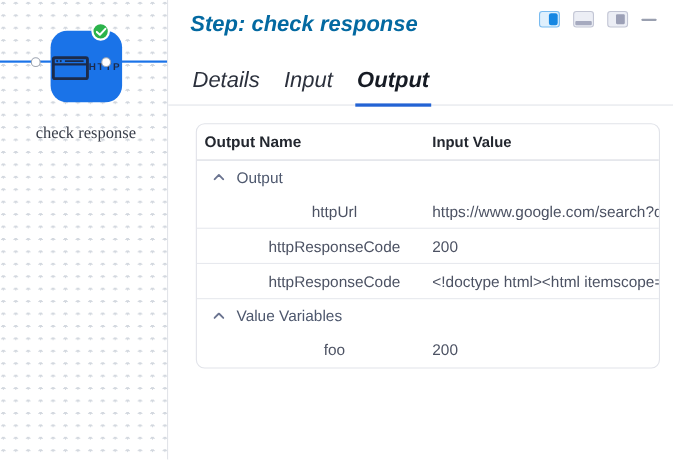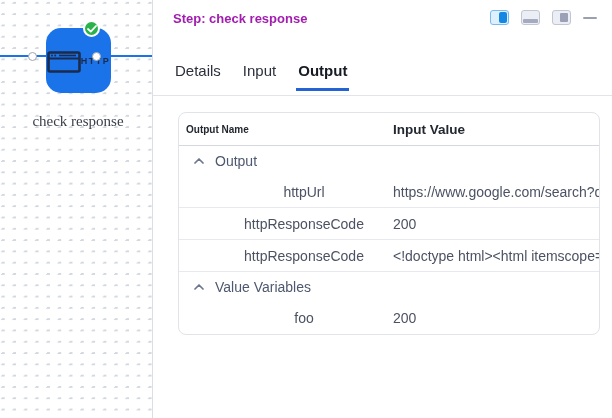--- a/index.html
+++ b/index.html
@@ -21,40 +21,40 @@
   .port { position:absolute; width:9px; height:9px; border-radius:50%; background:#fff; border:1px solid #9FA6B2; }
   .port-left { left:28px; top:52px; }
   .port-right { left:92px; top:52px; }
   .node-label { position:absolute; left:0; top:113px; width:156px; text-align:center;
     font-size:15px; color:#3A3F4B; white-space:nowrap;font-family:Liberation Serif, serif; }
 
   .vdivider { position:absolute; left:152px; top:0; width:1px; height:418px; background:#DBDEE4; }
 
   
   .panel { position:absolute; left:153px; top:0; width:459px; height:418px; background:#fff; }
-  .panel-title { position:absolute; left:20px; top:11px; font-size:13px; font-weight:600; color:#a21caf; }
+  .panel-title { position:absolute; left:20px; top:11px; font-size:20px; font-weight:600; color:#0369a1;font-style:italic; }
   .toolbar { position:absolute; right:15px; top:10px; display:flex; align-items:center; gap:12px; }
   .dock { position:relative; width:19px; height:15px; border-radius:3px; }
   .dock-right { background:#DFF0FD; border:1px solid #79BBF0; }
   .dock-right .fill { position:absolute; right:1px; top:1px; bottom:1px; width:8px; background:#1687E2; border-radius:2px; }
   .dock-plain { background:#ECEEF5; border:1px solid #C2C5D4; }
   .dock-bottom .fill { position:absolute; left:1px; right:1px; bottom:1px; height:4px; background:#A6AABF; border-radius:1px; }
   .dock-float .fill { position:absolute; right:2px; top:2px; bottom:2px; width:8px; background:#9CA0B6; border-radius:1px; }
   .minimize { width:14px; height:2px; background:#9AA0B0; border-radius:1px; }
 
   .tabs { position:absolute; left:20px; top:62px; display:flex; gap:18px; }
-  .tab { font-size:15px; color:#2B303C; padding:0 2px 12px 2px; cursor:pointer; }
+  .tab { font-size:20px; color:#2B303C; padding:0 2px 12px 2px; cursor:pointer;font-style:italic; }
   .tab.active { font-weight:700; color:#161B24; border-bottom:3px solid #2363D4; padding-bottom:9px; }
   .tabbar-line { position:absolute; left:0; right:0; top:95px; height:1px; background:#E2E4E9; }
 
   
   .otable { position:absolute; left:25px; top:112px; width:422px; border:1px solid #E1E3E9;
     border-radius:8px; background:#fff; overflow:hidden; }
   .thead { display:flex; align-items:center; height:33px; border-bottom:1px solid #D5D8DF; }
-  .th-name { width:214px; padding-left:7px; font-size:10px; font-weight:700; color:#23272F; }
+  .th-name { width:214px; padding-left:7px; font-size:14px; font-weight:700; color:#23272F; }
   .th-value { flex:1; font-size:13.5px; font-weight:700; color:#23272F; }
   .grow { display:flex; align-items:center; height:30px; padding-left:13px; gap:9px; }
   .chev { width:14px; height:14px; border:none; background:none; display:flex; align-items:center;
     justify-content:center; cursor:pointer; padding:0; }
   .grow-label { font-size:14px; color:#4E586E; }
   .trow { display:flex; align-items:center; height:32px; border-bottom:1px solid #E7E9EE; }
   .tbody .trow:last-child { border-bottom:none; }
   .td-name { width:214px; padding-left:36px; font-size:14px; color:#4C5263; white-space:nowrap; overflow:hidden;text-align:center; }
   .td-value { flex:1; font-size:14px; color:#4C5263; white-space:nowrap; overflow:hidden; }
 </style>

